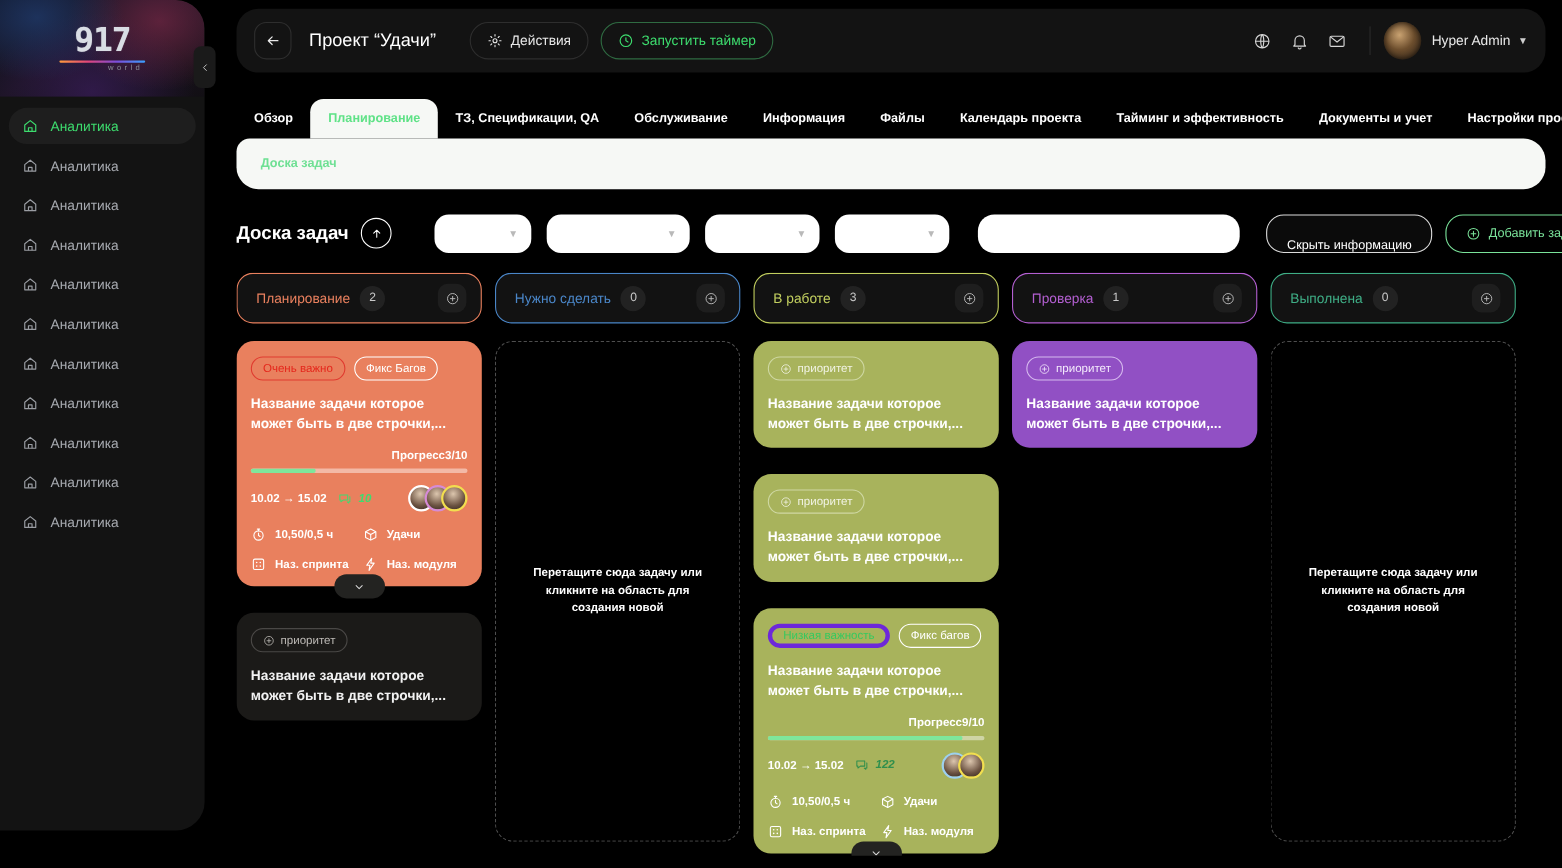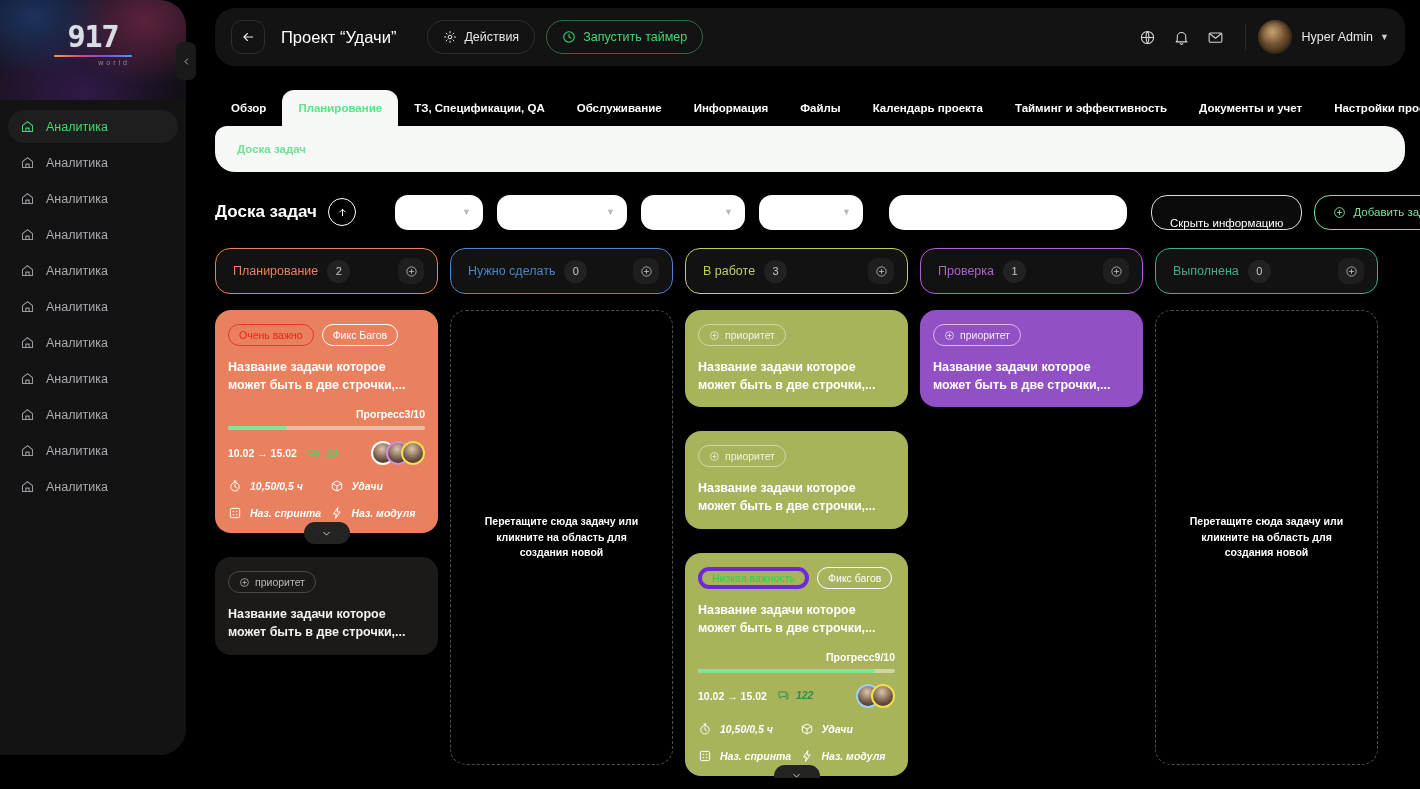--- a/index.html
+++ b/index.html
@@ -12,21 +12,21 @@
   .app { position: relative; width: 1420px; height: 789px; background:#000; }
 
   
   .sidebar {
     position: absolute; left: 0; top: 0; width: 186px; height: 755px;
     border-radius: 0 26px 26px 0;
     background: #131313;
     overflow: hidden;
   }
   .sidebar-logo-area {
-    position: relative; height: 100px;
+    position: relative; height: 88px;
     background:
       radial-gradient(110px 80px at 18% 18%, rgba(32,60,110,.75), rgba(0,0,0,0) 72%),
       radial-gradient(120px 90px at 78% 22%, rgba(120,40,70,.70), rgba(0,0,0,0) 70%),
       radial-gradient(130px 100px at 45% 95%, rgba(60,30,95,.65), rgba(0,0,0,0) 72%),
       linear-gradient(150deg,#101425 0%, #1c1424 45%, #120f14 100%);
     border-radius: 0 26px 0 0;
   }
   .logo-wrap {
     position:absolute; left: 50%; top: 22px; transform: translateX(-50%);
     text-align:center;
@@ -243,21 +243,21 @@
     width: 24px; height: 24px; border-radius: 50%;
     border: 2px solid #fff; margin-left: -9px; flex:none;
     background: radial-gradient(circle at 45% 30%, #dcc6ae, #6c5342 60%, #2b211a);
   }
   .av:first-child { margin-left: 0; }
   .av.ring-pink { border-color:#d68bd6; }
   .av.ring-yellow{ border-color:#f2de4f; }
   .av.ring-blue { border-color:#9dd0ef; }
   .info-grid {
     margin-top: 14px; display:grid; grid-template-columns: 1fr 1fr;
-    row-gap: 13px; column-gap: 6px; font-style: italic;
+    row-gap: 13px; column-gap: 6px;
   }
   .info-item {
     display:flex; align-items:center; gap: 8px; font-size: 10.5px;
     color:#fff; font-weight: 600; white-space:nowrap;
   }
   .info-item svg { width:14px; height:14px; flex:none; }
   .card-expand {
     position:absolute; left: 50%; bottom: -11px; transform: translateX(-50%);
     width: 46px; height: 22px; border-radius: 12px; background:#232321;
     display:flex; align-items:center; justify-content:center; cursor:pointer;

